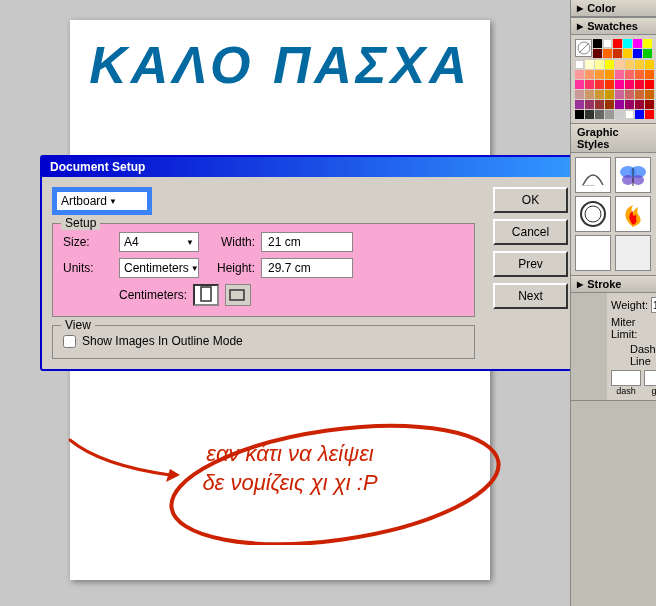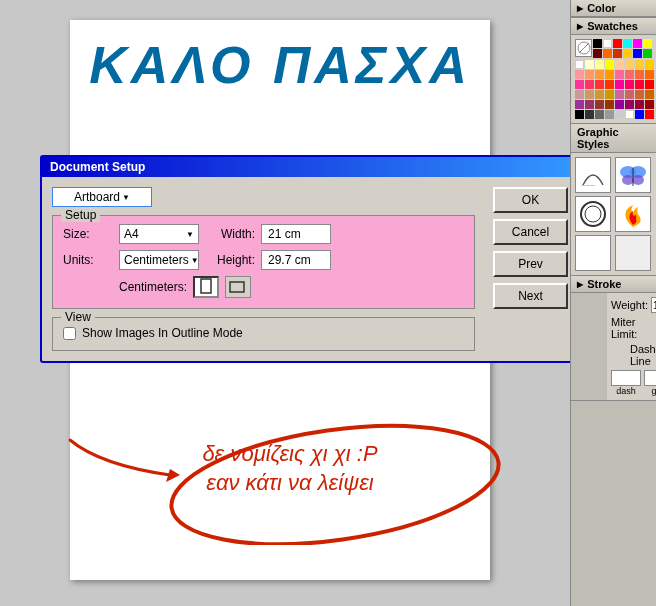--- a/index.html
+++ b/index.html
@@ -82,27 +82,27 @@
       min-width: 80px;
     }
 
     
     .artboard-row {
       margin-bottom: 8px;
     }
 
     .artboard-select {
       background: white;
-      border: 1px solid #3b82f6;
+      border: 5px solid #3b82f6;
       padding: 2px 4px;
       font-size: 12px;
       width: 100px;
       display: inline-flex;
       align-items: center;
-      justify-content: center;
+      justify-content: flex-start;
     }
 
     
     .group-box {
       border: 1px solid #888;
       padding: 8px 10px 10px 10px;
       margin-bottom: 8px;
       background: #f9a8d4;
       position: relative;
     }
@@ -143,21 +143,21 @@
       min-width: 50px;
       font-size: 12px;
       text-align: right;
     }
 
     .form-input {
       background: white;
       border: 1px solid #888;
       padding: 2px 6px;
       font-size: 12px;
-      width: 70px;
+      width: 92px;
     }
 
     .orientation-row {
       display: flex;
       align-items: center;
       gap: 6px;
       margin-left: 56px;
     }
 
     .orient-btn {
@@ -464,22 +464,22 @@
 
 <svg class="annotation-svg" viewBox="0 0 540 390" xmlns="http://www.w3.org/2000/svg">
 
   <path d="M 30 285 Q 60 310 130 320" stroke="#cc2200" stroke-width="3" fill="none" stroke-linecap="round"></path>
   <polygon points="130,314 140,320 126,327" fill="#cc2200"></polygon>
 
   <ellipse cx="295" cy="330" rx="165" ry="55" stroke="#cc2200" stroke-width="4" fill="none" transform="rotate(-8, 295, 330)"></ellipse>
 </svg>
 
 <div class="handwritten-text">
+  <div>εαν κάτι να λείψει</div>
   <div>δε νομίζεις χι χι :P</div>
-  <div>εαν κάτι να λείψει</div>
 </div>
 
 <div class="right-panel">
 
   <div class="panel-section">
     <div class="panel-header">
       <span class="panel-header-arrow">▶</span>
       <span>Color</span>
     </div>
   </div>

